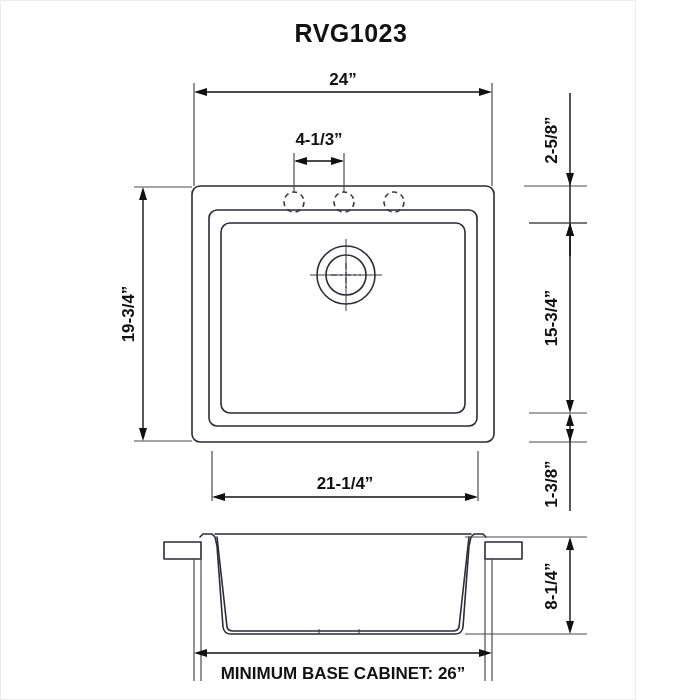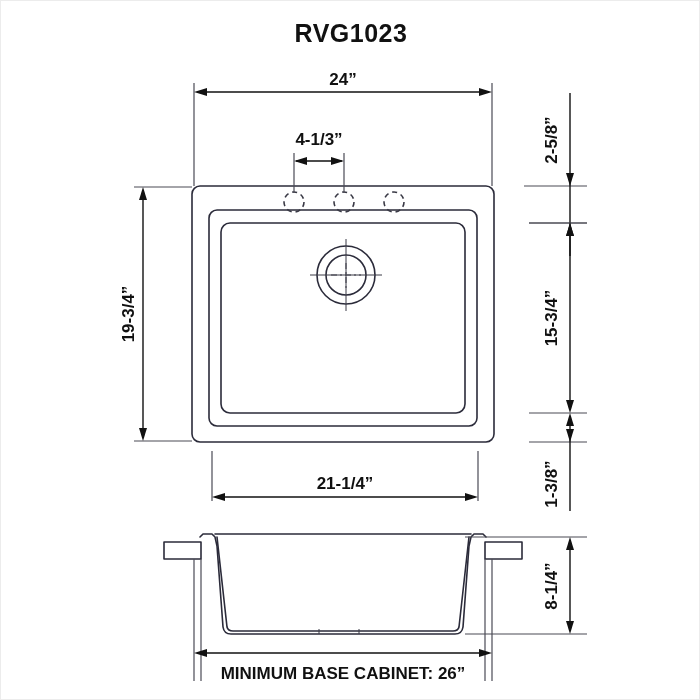--- a/index.html
+++ b/index.html
@@ -9,21 +9,21 @@
   }
   body {
     width: 700px;
     height: 700px;
     font-family: "Liberation Sans", sans-serif;
     color: #1a1a1a;
     overflow: hidden;
   }
   #page {
     position: relative;
-    width: 700px;
+    width: 636px;
     height: 700px;
     box-sizing: border-box;
     border: 1px solid #ececec;
     background: #ffffff;
     padding-left: 16px;
   }
   #drawing-title {
     position: absolute;
     top: 18px;
     left: 0;

